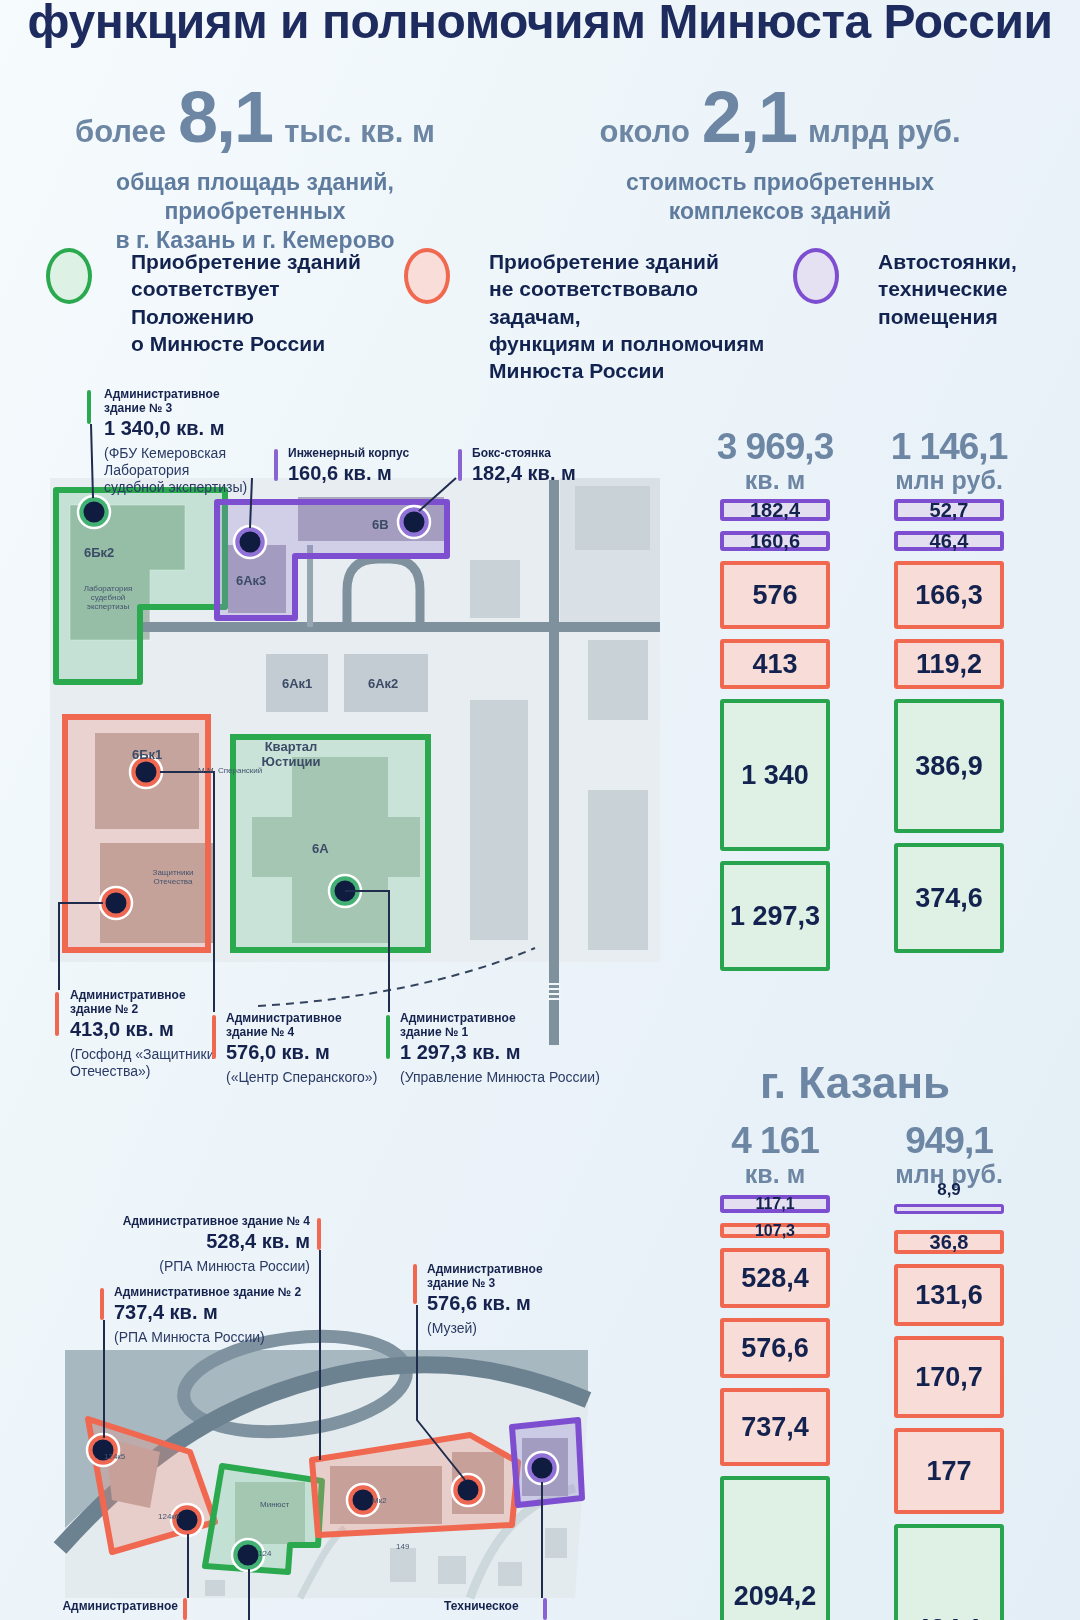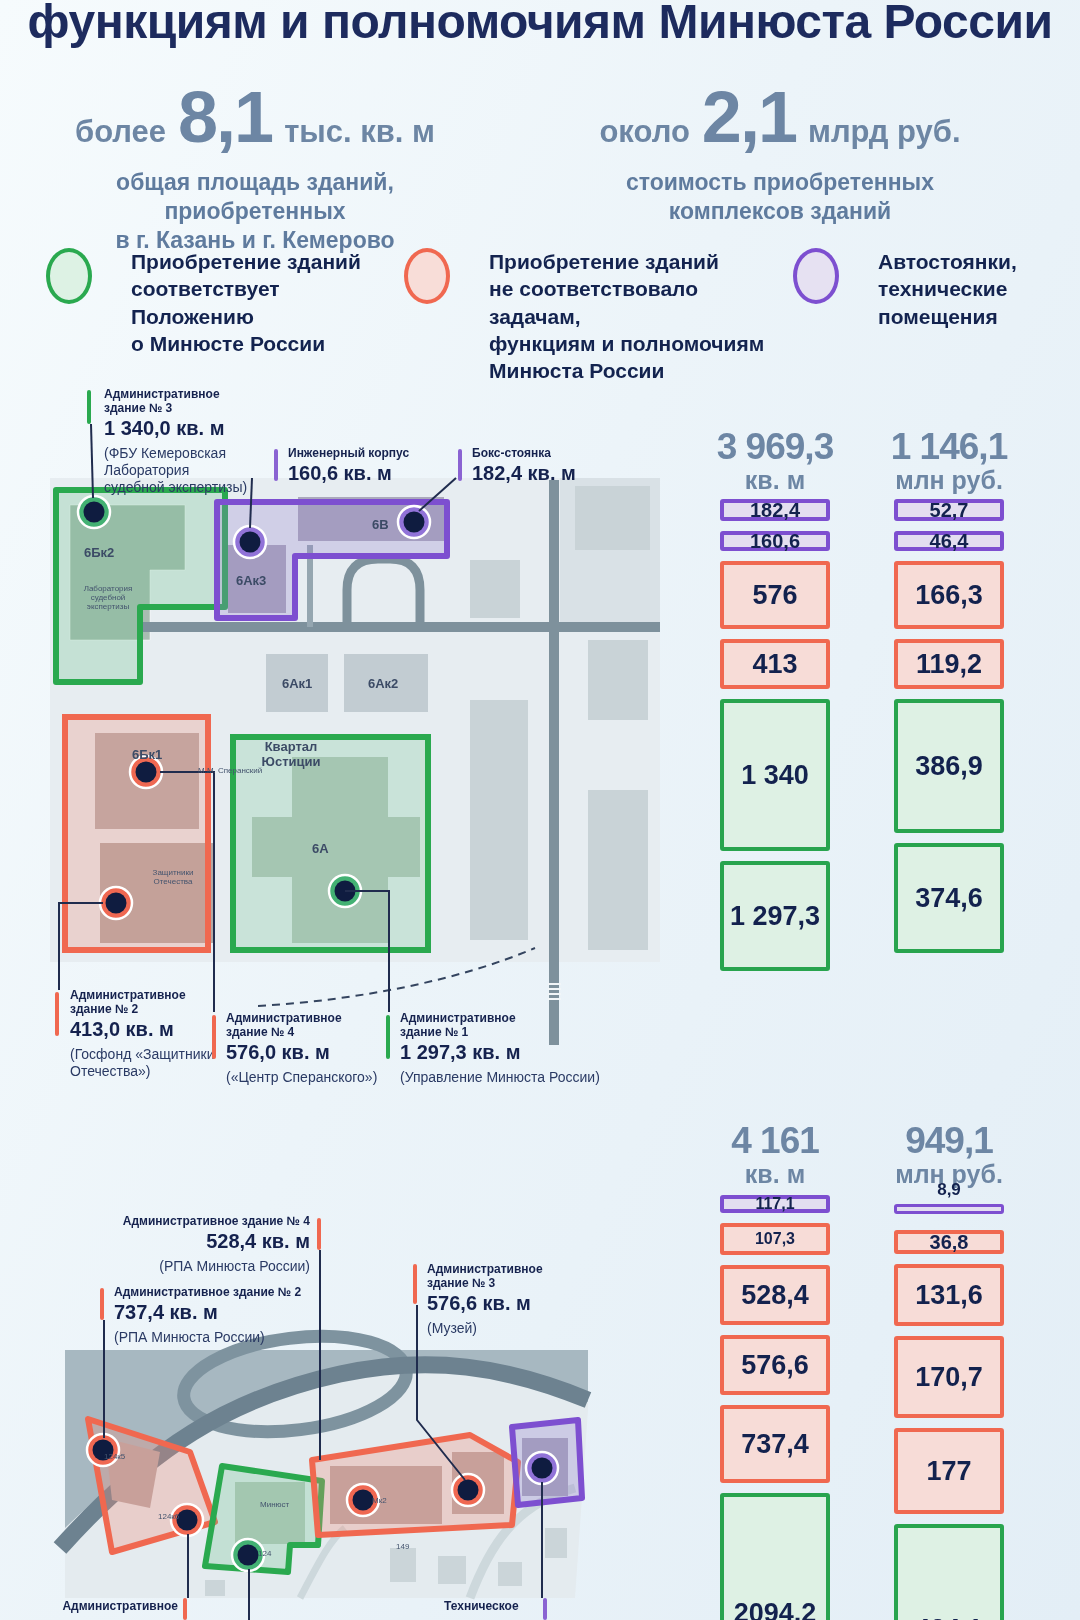--- a/index.html
+++ b/index.html
@@ -335,34 +335,35 @@
   <span class="mlabel" style="left:282px;top:677px">6Ак1</span>
   <span class="mlabel" style="left:368px;top:677px">6Ак2</span>
   <span class="mlabel" style="left:132px;top:748px">6Бк1</span>
   <span class="mlabel pre" style="left:255px;top:740px;width:72px">Квартал
 Юстиции</span>
   <span class="mlabel xs" style="left:198px;top:766px">М.М. Сперанский</span>
   <span class="mlabel xs pre" style="left:138px;top:868px;width:70px">Защитники
 Отечества</span>
   <span class="mlabel" style="left:312px;top:842px">6А</span>
 
+  <div class="city-title" style="left:695px;top:1058px">г. Казань</div>
   <div class="col-head" style="left:700px;top:1122px">
     <div class="num">4 161</div>
     <div class="unit">кв. м</div>
   </div>
   <div class="col-head" style="left:874px;top:1122px">
     <div class="num">949,1</div>
     <div class="unit">млн руб.</div>
   </div>
 
   <div class="bar-col" style="left:720px;top:1195px">
     <div class="bar t-parking sm" style="height:18px">
         <span>117,1</span>
       </div>
-    <div class="bar t-noncompliant sm" style="height:32px">
+    <div class="bar t-noncompliant sm" style="height:15px">
         <span>107,3</span>
       </div>
     <div class="bar t-noncompliant" style="height:60px">
         <span>528,4</span>
       </div>
     <div class="bar t-noncompliant" style="height:60px">
         <span>576,6</span>
       </div>
     <div class="bar t-noncompliant" style="height:78px">
         <span>737,4</span>

